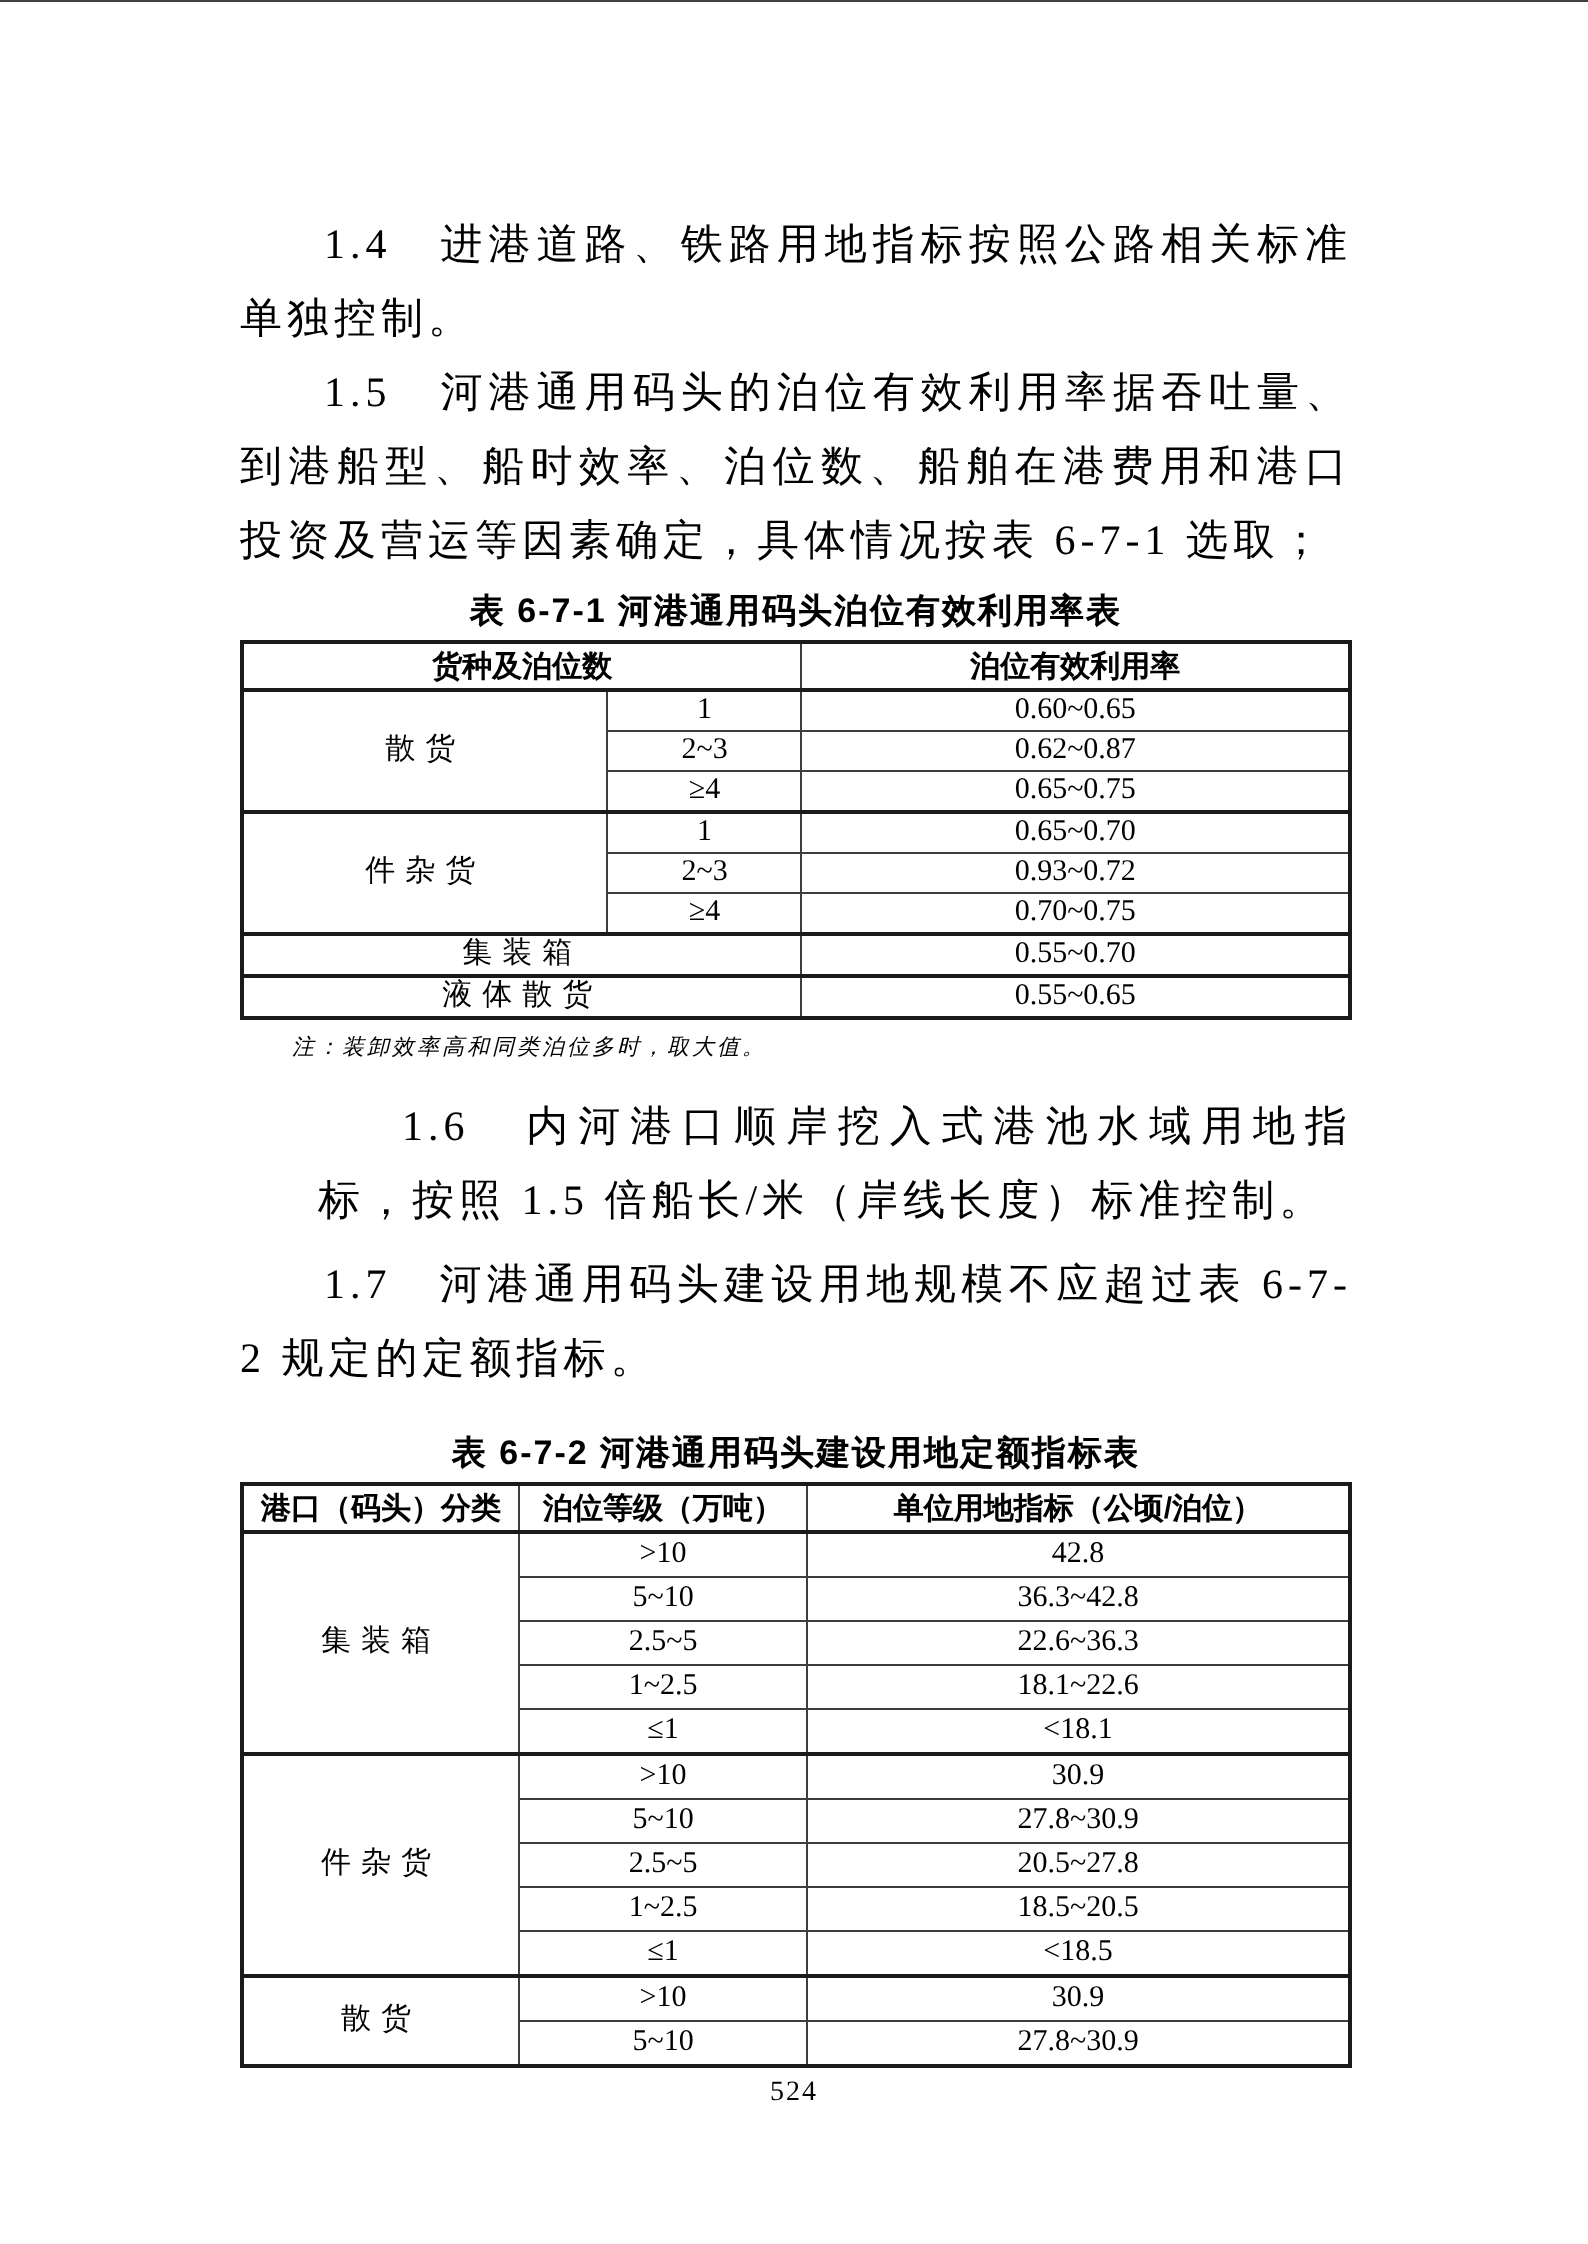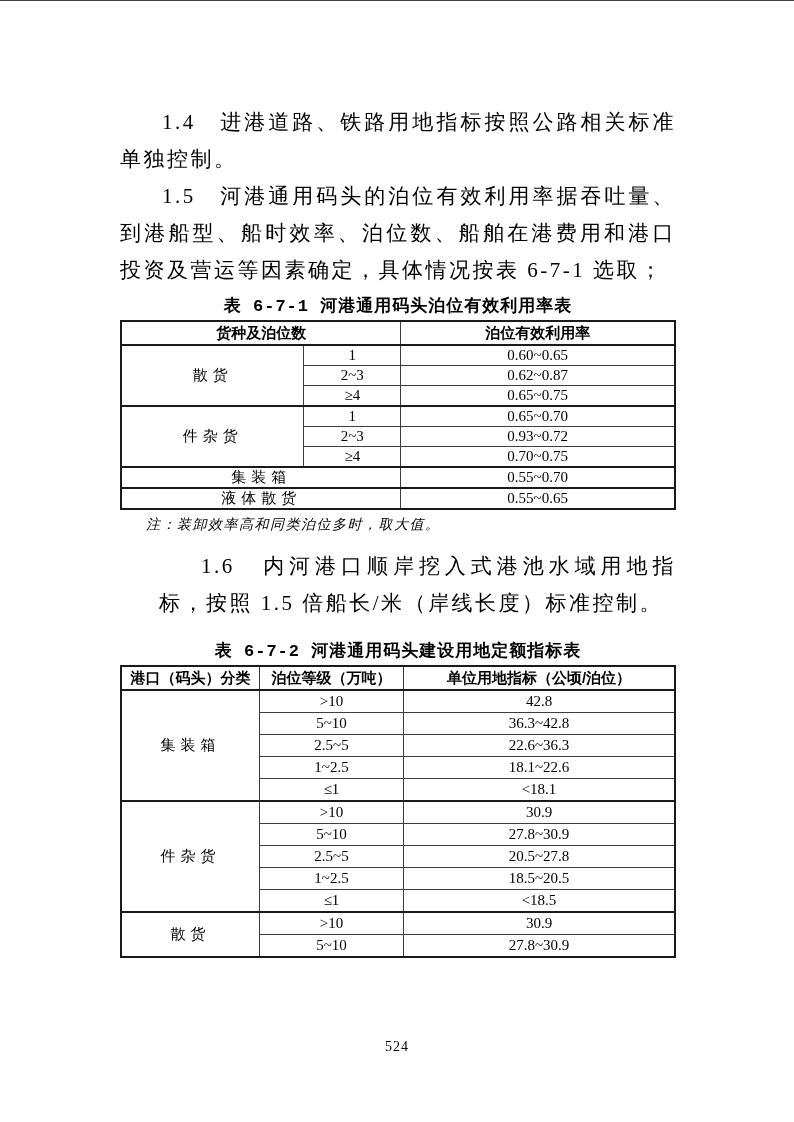--- a/index.html
+++ b/index.html
@@ -23,21 +23,21 @@
     margin: 0;
     font-size: 21px;
     line-height: 37px;
     text-indent: 2em;
     text-align: justify;
     letter-spacing: 2.5px;
   }
   .para-16 { margin-top: 14px; margin-left: 39px; }
   .para-17 { margin-top: 5px; }
   .table-title {
-    font-family: Liberation Mono, monospace;
+    font-family: Liberation Sans, sans-serif;
     font-weight: bold;
     font-size: 17px;
     text-align: center;
     margin: 5px 0 3px 0;
     letter-spacing: 1px;
   }
   .title-2 { margin-top: 17px; }
   table.doc-table {
     width: 100%;
     border-collapse: collapse;
@@ -61,21 +61,21 @@
   .doc-table td {
     font-size: 15px;
     height: 19px;
     line-height: 1.05;
   }
   .t2 td { height: 21px; }
   .doc-table thead th { border-bottom: 2px solid #1a1a1a; }
   tr.grp > td { border-top: 2px solid #1a1a1a; }
   td.cargo-cell { letter-spacing: 5px; }
   .table-note {
-    font-size: 14px;
+    font-size: 11px;
     font-style: italic;
     letter-spacing: 1.5px;
     margin: 6px 0 12px 26px;
   }
   .page-number {
     position: absolute;
     left: 0;
     right: 0;
     top: 1038px;
     text-align: center;
@@ -139,20 +139,21 @@
       <tr class="grp">
         <td colspan="2" class="cargo-cell">液体散货</td>
         <td>0.55~0.65</td>
       </tr>
     </tbody>
   </table>
 
   <div class="table-note">注：装卸效率高和同类泊位多时，取大值。</div>
 
   <p class="body-para para-16">1.6　内河港口顺岸挖入式港池水域用地指标，按照 1.5 倍船长/米（岸线长度）标准控制。</p>
+  <p class="body-para para-17">1.7　河港通用码头建设用地规模不应超过表 6-7-2 规定的定额指标。</p>
 
   <div class="table-title title-2">表 6-7-2 河港通用码头建设用地定额指标表</div>
 
   <table class="doc-table t2">
     <colgroup>
       <col style="width:25%">
       <col style="width:26%">
       <col style="width:49%">
     </colgroup>
     <thead>

